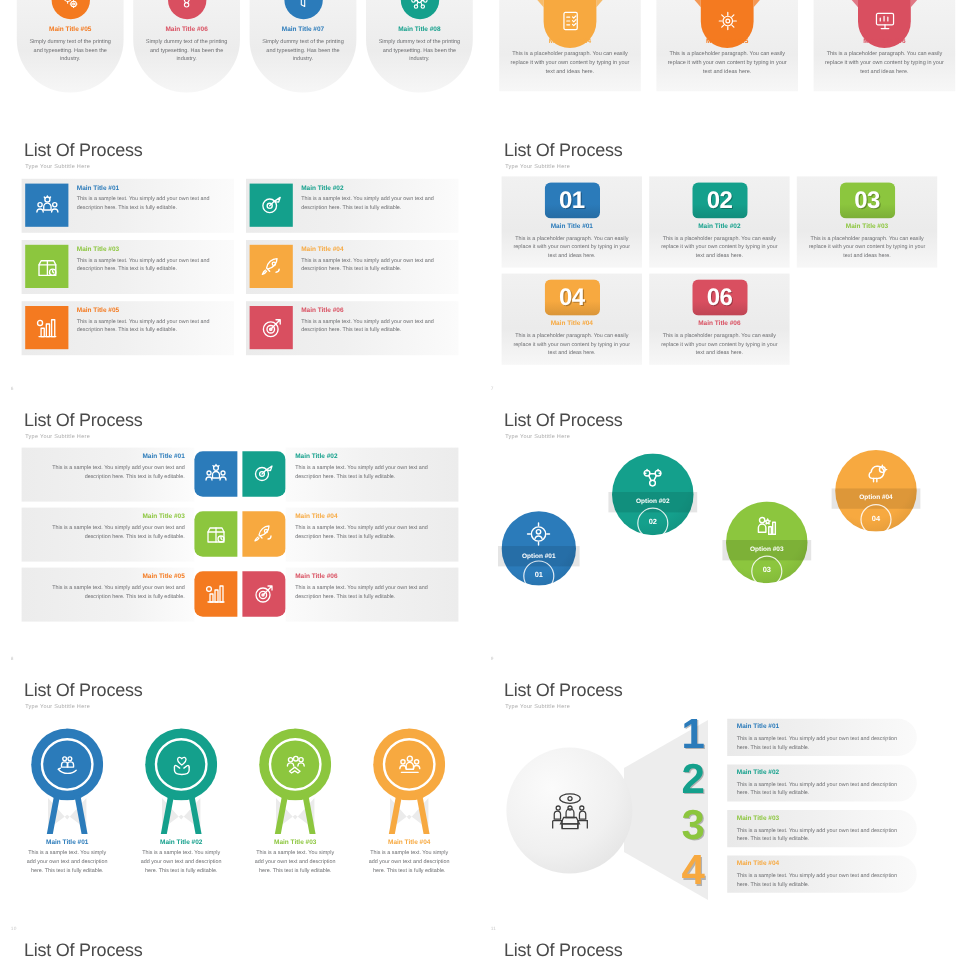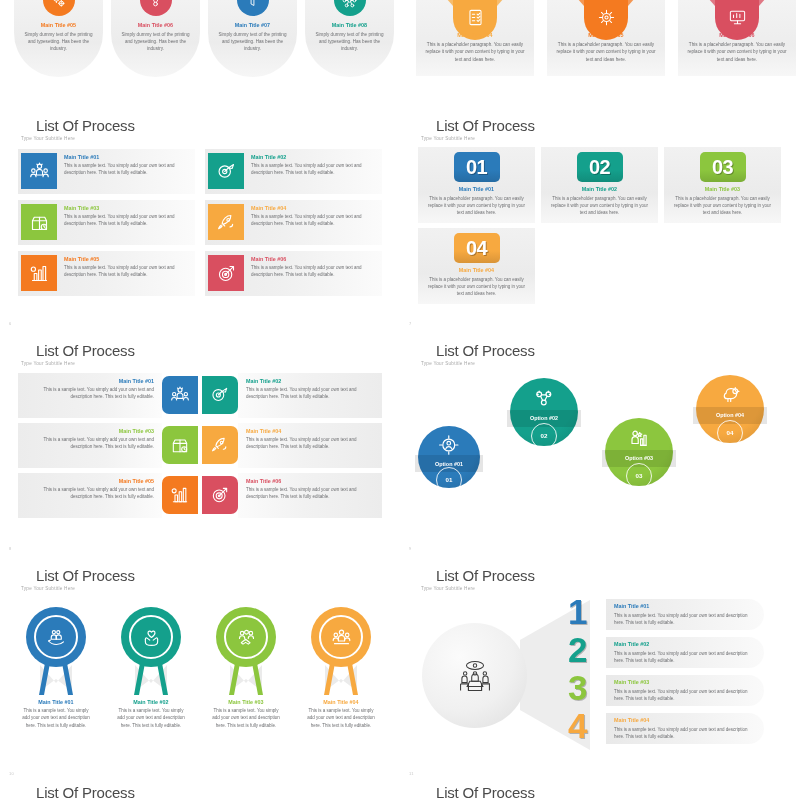--- a/index.html
+++ b/index.html
@@ -1,20 +1,20 @@
 <!DOCTYPE html>
 <html><head>
 <meta charset="utf-8">
 <style>
   html,body{margin:0;padding:0;background:#ffffff;}
   body{width:800px;height:800px;overflow:hidden;font-family:"Liberation Sans",sans-serif;color:#58595b;}
   .page{position:relative;width:800px;height:800px;}
   .slide{position:absolute;width:400px;height:225px;background:#fff;overflow:hidden;}
   .slide-num{position:absolute;left:9px;bottom:4px;font-size:4px;color:#c8c8c8;letter-spacing:.2px;}
-  .s-title{position:absolute;left:36px;top:12px;font-size:15px;font-weight:400;color:#4a4a4a;letter-spacing:-.2px;}
+  .s-title{position:absolute;left:20px;top:12px;font-size:15px;font-weight:400;color:#4a4a4a;letter-spacing:-.2px;}
   .s-sub{position:absolute;left:21px;top:31px;font-size:4.6px;color:#a9a9a9;letter-spacing:.25px;}
 
   
   .arch-wrap{position:absolute;left:14px;top:0;display:flex;gap:8px;}
   .arch{position:relative;width:89px;height:77px;background:linear-gradient(180deg,#f2f2f2 0%,#ececec 55%,#f6f6f6 100%);
         border-radius:0 0 44px 44px;}
   .arch-icon{position:absolute;left:50%;top:-16px;transform:translateX(-50%);width:32px;height:32px;border-radius:50%;
         display:flex;align-items:center;justify-content:center;}
   .arch-icon svg{width:17px;height:17px;}
   .arch-t{position:absolute;left:0;right:0;top:22px;text-align:center;font-size:5.4px;font-weight:bold;}
@@ -310,20 +310,25 @@
           <div class="l7p">This is a placeholder paragraph. You can easily replace it with your own content by typing in your text and ideas here.</div>
         </div>
         <div class="l7card">
           <div class="l7num" style="background:linear-gradient(180deg,#8cc63e 0%,#8cc63e 60%,rgba(0,0,0,.12) 100%),#8cc63e">03</div>
           <div class="l7t" style="color:#8cc63e">Main Title #03</div>
           <div class="l7p">This is a placeholder paragraph. You can easily replace it with your own content by typing in your text and ideas here.</div>
         </div>
         <div class="l7card">
           <div class="l7num" style="background:linear-gradient(180deg,#f7a940 0%,#f7a940 60%,rgba(0,0,0,.12) 100%),#f7a940">04</div>
           <div class="l7t" style="color:#f7a940">Main Title #04</div>
+          <div class="l7p">This is a placeholder paragraph. You can easily replace it with your own content by typing in your text and ideas here.</div>
+        </div>
+        <div class="l7card">
+          <div class="l7num" style="background:linear-gradient(180deg,#d94f60 0%,#d94f60 60%,rgba(0,0,0,.12) 100%),#d94f60">06</div>
+          <div class="l7t" style="color:#d94f60">Main Title #06</div>
           <div class="l7p">This is a placeholder paragraph. You can easily replace it with your own content by typing in your text and ideas here.</div>
         </div>
       </div>
     <div class="slide-num">7</div>
   </div>
 
   <div class="slide" style="left:0;top:330px;">
     <div class="s-title">List Of Process</div>
     <div class="s-sub">Type Your Subtitle Here</div>
     <div class="l8" id="s8">

